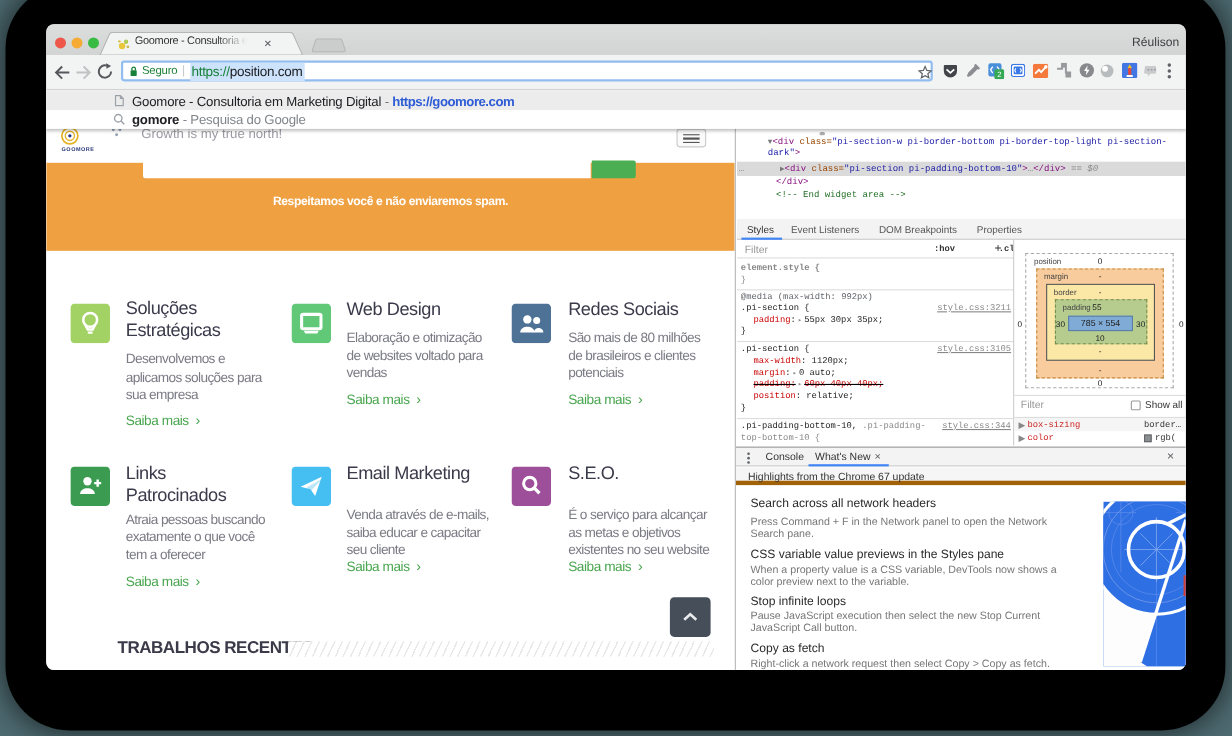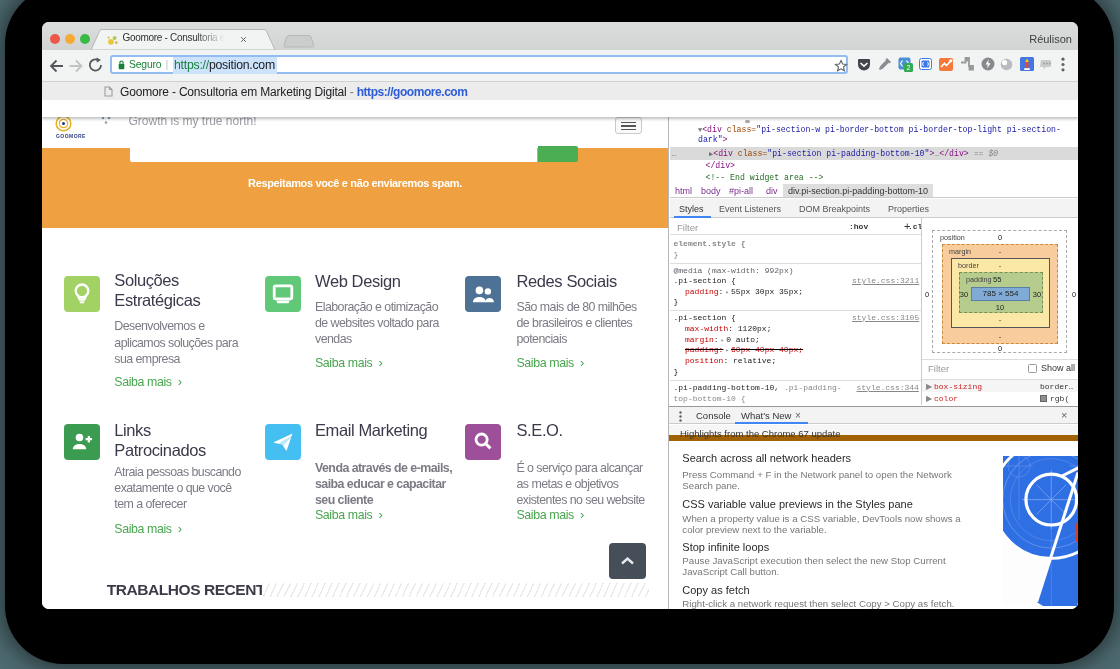--- a/index.html
+++ b/index.html
@@ -219,21 +219,21 @@
     <div class="abs svc-t" style="left:273px;top:190px;">Web Design</div>
     <div class="abs svc-b" style="left:273px;top:216.8px;">Elaboração e otimização<br>de websites voltado para<br>vendas</div>
     <div class="abs svc-s" style="left:273px;top:273px;">Saiba mais&nbsp;&nbsp;<span class="chev">›</span></div>
     <div class="abs svc-t" style="left:474.5px;top:190px;">Redes Sociais</div>
     <div class="abs svc-b" style="left:474.5px;top:216.8px;">São mais de 80 milhões<br>de brasileiros e clientes<br>potenciais</div>
     <div class="abs svc-s" style="left:474.5px;top:273px;">Saiba mais&nbsp;&nbsp;<span class="chev">›</span></div>
     <div class="abs svc-t" style="left:72.3px;top:339.3px;">Links<br>Patrocinados</div>
     <div class="abs svc-b" style="left:72.3px;top:381.7px;">Atraia pessoas buscando<br>exatamente o que você<br>tem a oferecer</div>
     <div class="abs svc-s" style="left:72.3px;top:439px;">Saiba mais&nbsp;&nbsp;<span class="chev">›</span></div>
     <div class="abs svc-t" style="left:273px;top:338.5px;">Email Marketing</div>
-    <div class="abs svc-b" style="left:273px;top:377.5px;font-weight:bold;">Venda através de e-mails,<br>saiba educar e capacitar<br>seu cliente</div>
+    <div class="abs svc-b" style="left:273px;top:377.5px;">Venda através de e-mails,<br>saiba educar e capacitar<br>seu cliente</div>
     <div class="abs svc-s" style="left:273px;top:425px;">Saiba mais&nbsp;&nbsp;<span class="chev">›</span></div>
     <div class="abs svc-t" style="left:474.5px;top:338.5px;">S.E.O.</div>
     <div class="abs svc-b" style="left:474.5px;top:377.5px;">É o serviço para alcançar<br>as metas e objetivos<br>existentes no seu website</div>
     <div class="abs svc-s" style="left:474.5px;top:425px;">Saiba mais&nbsp;&nbsp;<span class="chev">›</span></div>
 
     <div class="abs" style="left:567px;top:461px;width:37px;height:36px;background:#454e59;border-radius:4px;"></div>
     <svg class="abs" style="left:578px;top:474px" width="15" height="10" viewBox="0 0 15 10">
         <path d="M2 7.5 L7.5 2.5 L13 7.5" fill="none" stroke="#e8eaed" stroke-width="2.4"></path>
       </svg>
 
@@ -244,27 +244,20 @@
 
     <div class="t mono dtcode" style="left:29px;top:42.5px;"><span class="arr">▼</span><span class="tag">&lt;div</span> <span class="att">class=</span><span class="val">"pi-section-w pi-border-bottom pi-border-top-light pi-section-</span></div>
     <div class="t mono dtcode" style="left:29px;top:52.5px;"><span class="val">dark"</span><span class="tag">&gt;</span></div>
     <div class="abs" style="left:1px;top:65px;width:409px;height:12.5px;background:#dadada;"></div>
     <div class="abs" style="left:76px;top:37.5px;width:5px;height:3.5px;background:#ababab;border-radius:2px;"></div>
     <div class="t mono dtcode" style="left:2.5px;top:67px;color:#888;">…</div>
     <div class="t mono dtcode" style="left:40px;top:67px;"><span class="arr">▶</span><span class="tag">&lt;div</span> <span class="att">class=</span><span class="val">"pi-section pi-padding-bottom-10"</span><span class="tag">&gt;</span><span style="color:#888;">…</span><span class="tag">&lt;/div&gt;</span> <span style="color:#888;font-style:italic;">== $0</span></div>
     <div class="t mono dtcode" style="left:36.5px;top:79px;"><span class="tag">&lt;/div&gt;</span></div>
     <div class="t mono dtcode" style="left:36.5px;top:91px;"><span style="color:#236e25;">&lt;!-- End widget area --&gt;</span></div>
 
-    <div class="abs" style="left:1px;top:102px;width:409px;height:14px;background:#fff;border-bottom:1px solid #ccc;">
-      <span class="crumb" style="left:5px;">html</span>
-        <span class="crumb" style="left:31px;">body</span>
-        <span class="crumb" style="left:59px;">#pi-all</span>
-        <span class="crumb" style="left:96px;">div</span>
-      <div class="abs" style="left:113px;top:0;height:13px;background:#dedede;color:#333;font-size:9px;padding:1.5px 5px 0;">div.pi-section.pi-padding-bottom-10</div>
-    </div>
 
     <div class="abs" style="left:1px;top:117px;width:409px;height:18.5px;background:#f3f3f3;border-bottom:1px solid #ccc;">
       <span class="dtab" style="left:9px;color:#333;">Styles</span>
       <span class="dtab" style="left:49px;">Event Listeners</span>
       <span class="dtab" style="left:129px;">DOM Breakpoints</span>
       <span class="dtab" style="left:218px;">Properties</span>
       <span class="dtab" style="left:284px;margin-top:47px;">Accessibility</span>
       <div class="abs" style="left:4px;top:16.5px;width:37px;height:2px;background:#4285f4;"></div>
     </div>
 
@@ -342,21 +335,21 @@
           <circle cx="1.5" cy="5.5" r="1.2" fill="#5f6368"></circle>
           <circle cx="1.5" cy="9.5" r="1.2" fill="#5f6368"></circle>
         </svg>
       <div class="t" style="left:27px;top:3.5px;font-size:9.5px;color:#333;">Console</div>
       <div class="t" style="left:72px;top:3.5px;font-size:9.5px;color:#333;">What's New</div>
       <div class="t" style="left:126px;top:3px;font-size:10px;color:#5f6368;">×</div>
       <div class="abs" style="left:66px;top:15px;width:73px;height:2px;background:#4285f4;"></div>
       <div class="t" style="left:1015px;top:2px;"></div>
       <div class="t" style="left:392px;top:2.5px;font-size:11px;color:#5f6368;">×</div>
     </div>
-    <div class="abs" style="left:0;top:342.5px;width:410px;height:16px;background:#f6f6f6;border-bottom:6px solid #a16207;">
+    <div class="abs" style="left:0;top:342.5px;width:410px;height:16px;background:#f6f6f6;border-bottom:4px solid #a16207;">
       <div class="t" style="left:11px;top:3px;font-size:9.5px;color:#333;">Highlights from the Chrome 67 update</div>
     </div>
 
     <div class="t wnT" style="left:13.3px;top:369.5px;">Search across all network headers</div>
     <div class="t wnB" style="left:13.3px;top:386.5px;">Press Command + F in the Network panel to open the Network<br>Search pane.</div>
     <div class="t wnT" style="left:13.3px;top:415.5px;">CSS variable value previews in the Styles pane</div>
     <div class="t wnB" style="left:13.3px;top:430.5px;">When a property value is a CSS variable, DevTools now shows a<br>color preview next to the variable.</div>
     <div class="t wnT" style="left:13.3px;top:458.5px;">Stop infinite loops</div>
     <div class="t wnB" style="left:13.3px;top:473px;">Pause JavaScript execution then select the new Stop Current<br>JavaScript Call button.</div>
     <div class="t wnT" style="left:13.3px;top:501.5px;">Copy as fetch</div>
@@ -384,14 +377,21 @@
     <div class="abs" style="left:407px;top:440.6px;width:3px;height:19.3px;background:#d23f31;"></div>
   </div>
   <div id="dropdown">
     <div id="drow1">
       <svg class="abs" style="left:62px;top:3.5px" width="9" height="11" viewBox="0 0 9 11">
           <path d="M1 1 h4.5 L8 3.5 V10 H1 Z" fill="none" stroke="#9aa0a6" stroke-width="1.1"></path>
           <path d="M5.5 1 V3.5 H8" fill="none" stroke="#9aa0a6" stroke-width="1.1"></path>
         </svg>
       <div class="abs" style="left:78px;top:2.5px;color:#202124;">Goomore - Consultoria em Marketing Digital <span style="color:#777;">-</span> <span style="color:#2d5cd5;font-weight:bold;letter-spacing:-0.45px;">https://goomore.com</span></div>
     </div>
+    <div id="drow2">
+      <svg class="abs" style="left:61px;top:3px" width="11" height="11" viewBox="0 0 11 11">
+          <circle cx="4.5" cy="4.5" r="3.4" fill="none" stroke="#9aa0a6" stroke-width="1.2"></circle>
+          <path d="M7 7 L10 10" stroke="#9aa0a6" stroke-width="1.3"></path>
+        </svg>
+      <div class="abs" style="left:78px;top:2.5px;color:#202124;font-weight:bold;">gomore<span style="font-weight:normal;color:#80868b;"> - Pesquisa do Google</span></div>
+    </div>
   </div>
 </div>
 
 </body></html>

